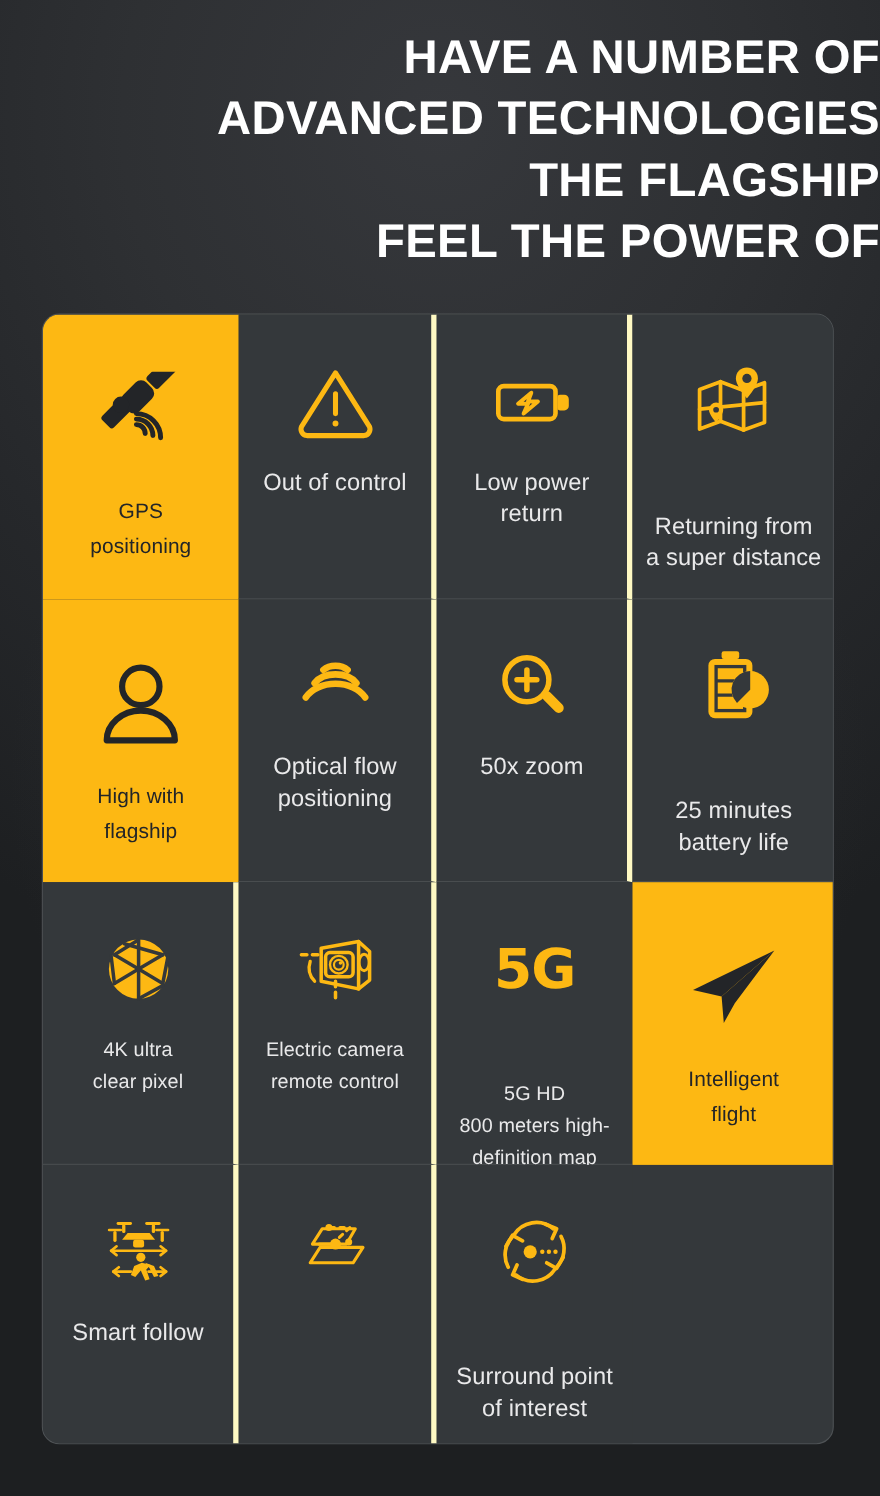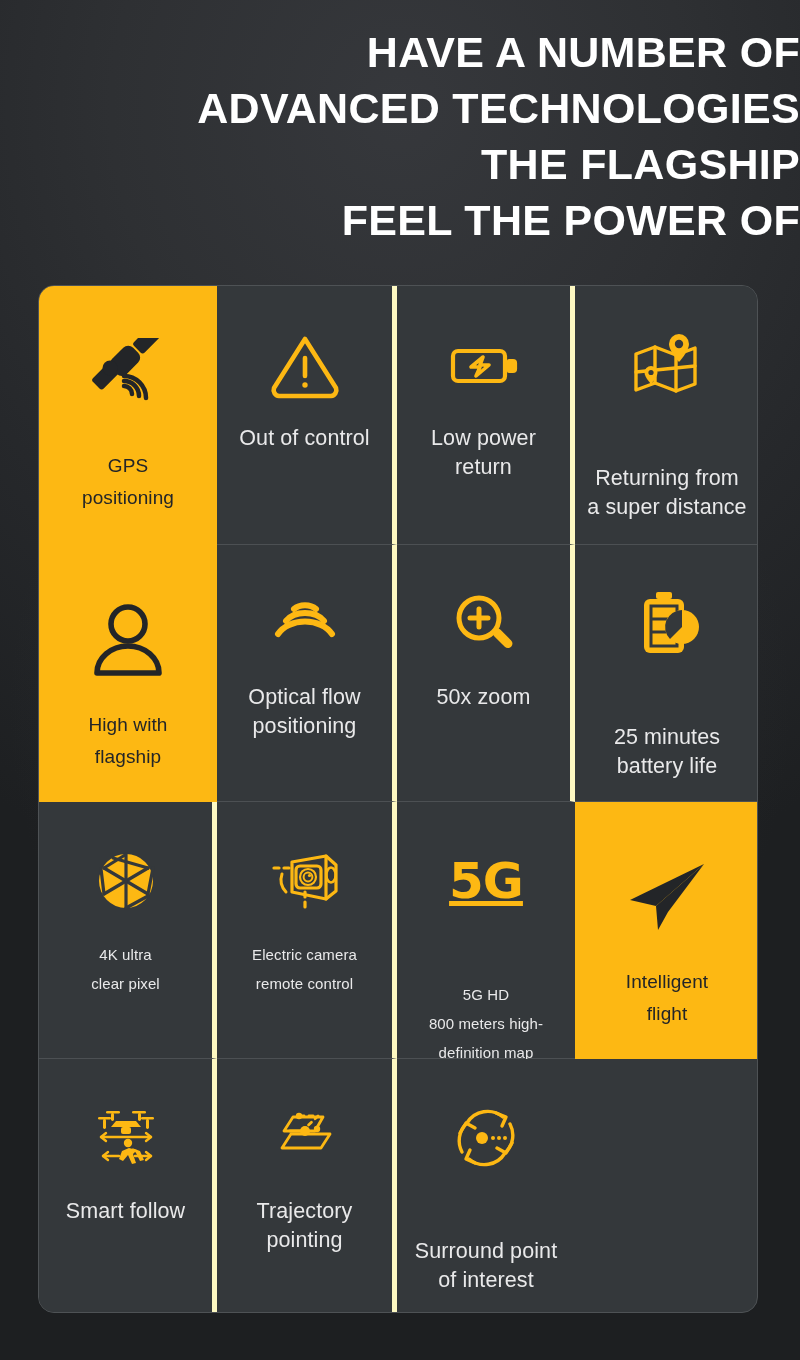--- a/index.html
+++ b/index.html
@@ -88,30 +88,29 @@
     line-height:29px;
     text-align:center;
     font-weight:400;
     letter-spacing:.1px;
   }
   .cell.accent .lbl{
     color:#232528;
     font-size:19px;
     line-height:32px;
   }
-  .lbl.tight{ font-size:15px; }
+  .lbl.tight{ font-size:18px; }
 
   .big5g{
     color:#FDB813;
     font-size:50px;
     font-weight:800;
     letter-spacing:-1px;
     line-height:74px;
     font-family:"DejaVu Sans", sans-serif;
-    text-decoration:underline;
   }
 </style>
 </head>
 <body>
 
 <div class="wrap">
   <div class="bg"></div>
 
   <div class="heading">
     <span class="ln">HAVE A NUMBER OF</span>
@@ -326,21 +325,20 @@
           <path d="M14 47 L23 33 L62 33 L53 47 Z"></path>
           <g stroke-dasharray="4 5">
             <path d="M32 15 L50 15 L33 31"></path>
           </g>
           <path d="M22 30 H38" stroke-dasharray="0"></path>
           <circle cx="31" cy="15" r="3.2" fill="#FDB813" stroke="none"></circle>
           <circle cx="37" cy="30" r="5" fill="#FDB813" stroke="none"></circle>
           <circle cx="49" cy="28" r="3.2" fill="#FDB813" stroke="none"></circle>
         </svg>
       </span>
-      <span class="lbl">Trajectory<br>pointing</span>
     </div>
 
     <div class="cell lastcol lastrow">
       <span class="ic">
         <svg viewBox="0 0 74 74" width="74" height="74" fill="none" stroke="#FDB813" stroke-width="3.4" stroke-linecap="round">
           <path d="M18 22 A24 24 0 0 1 54 16"></path>
           <path d="M56 52 A24 24 0 0 1 20 58"></path>
           <path d="M61 23 A24 24 0 0 1 57 51"></path>
           <path d="M13 51 A24 24 0 0 1 17 23"></path>
           <path d="M47 12 L57 16 L53 25" fill="none" stroke-linejoin="round"></path>

